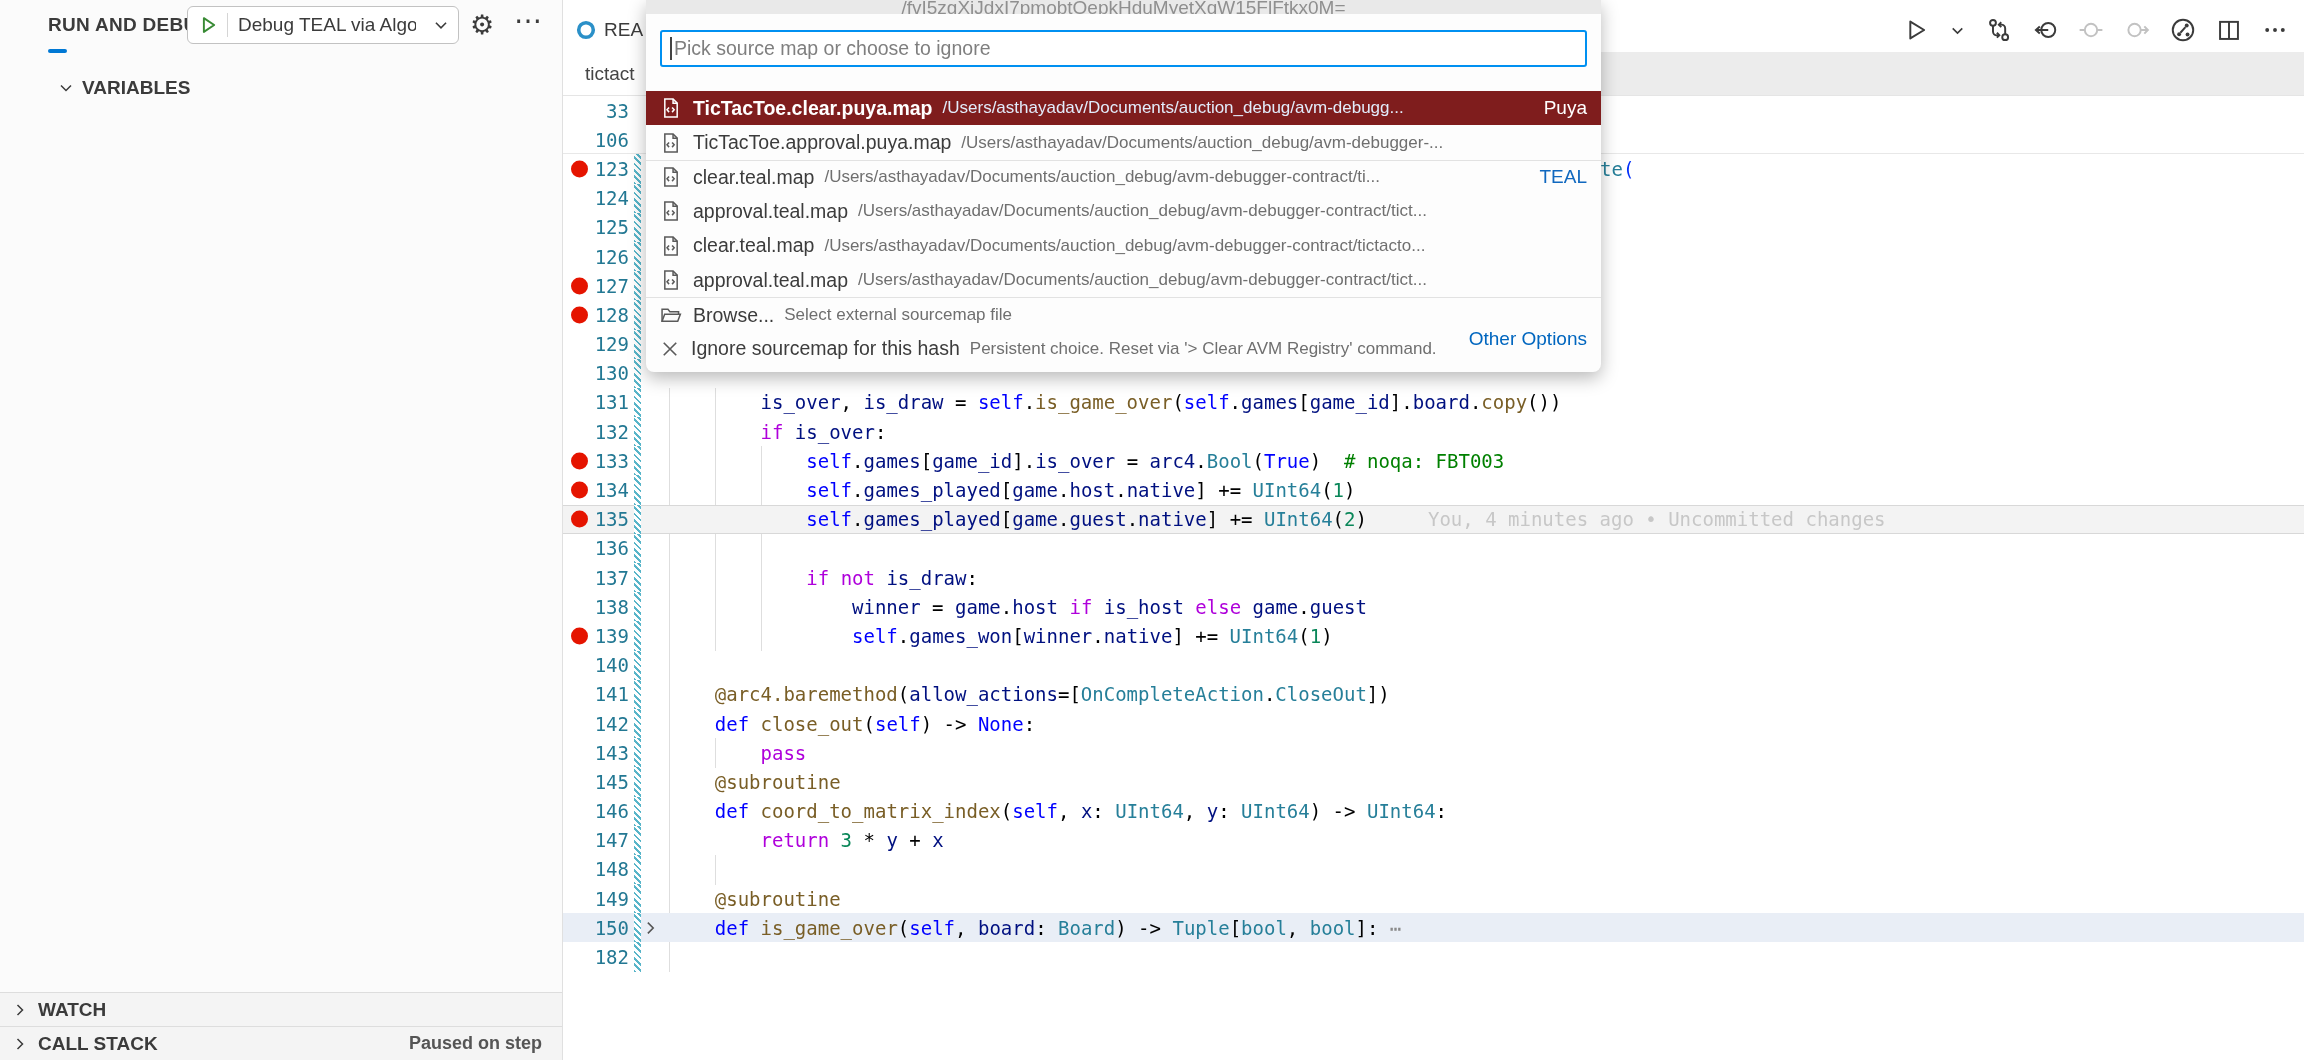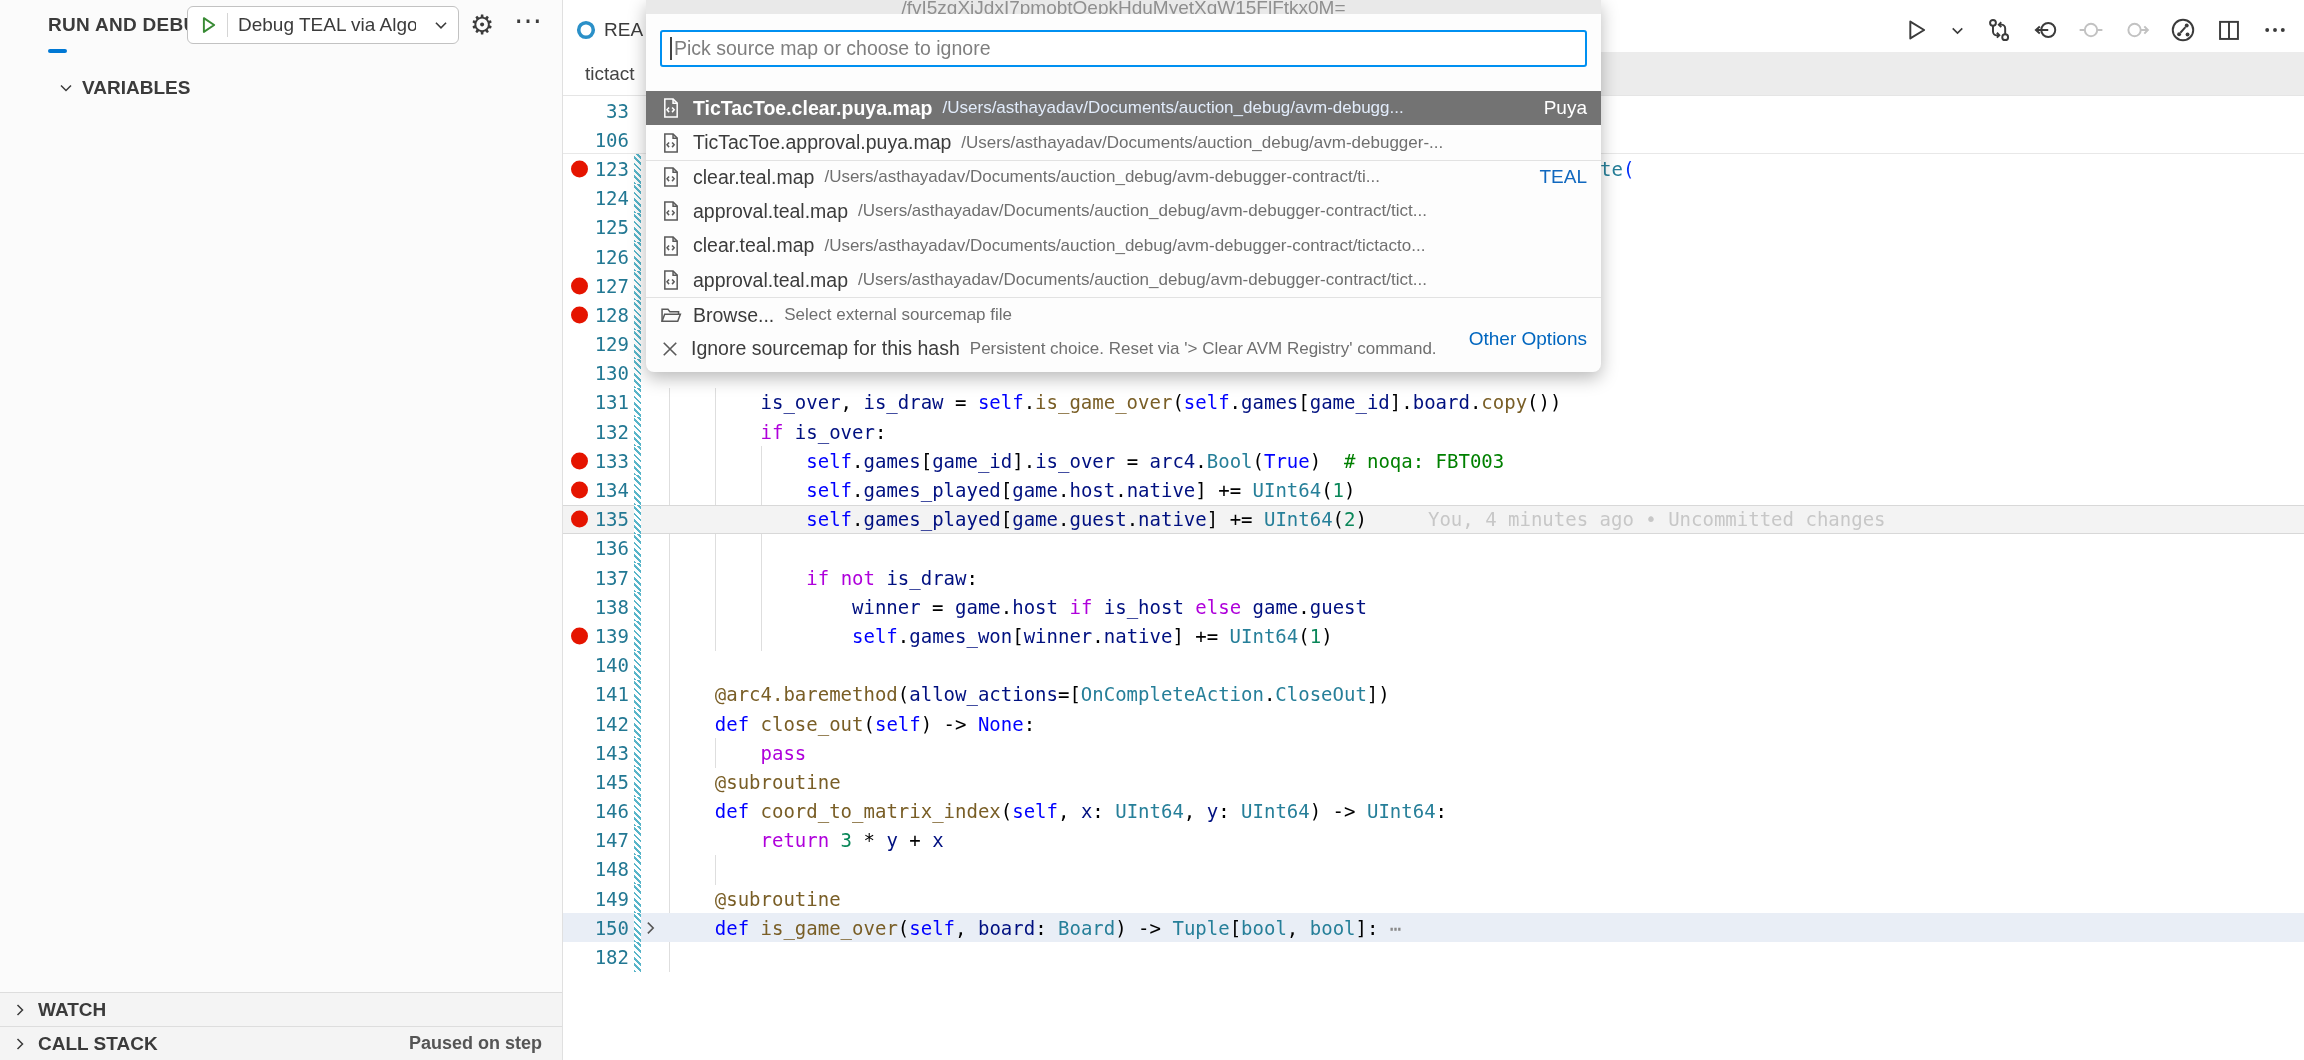--- a/index.html
+++ b/index.html
@@ -57,21 +57,21 @@
   .quickpick{position:absolute;left:646px;top:0;width:955px;background:#fdfdfd;border-radius:0 0 8px 8px;box-shadow:0 6px 18px rgba(0,0,0,.28);z-index:50;overflow:hidden;}
   .qp-title{height:14px;background:#e9e9e9;overflow:hidden;text-align:center;}
   .qp-title span{display:inline-block;margin-top:-9px;font-size:19px;color:#8f8f8f;white-space:nowrap;}
   .qp-inputwrap{padding:16px 14px 24px 14px;position:relative;}
   .qp-input{width:100%;height:37px;box-sizing:border-box;border:2px solid #0090f1;border-radius:3px;background:#fff;font-family:"Liberation Sans",sans-serif;font-size:19.5px;color:#333;padding:0 10px 0 12px;outline:none;}
   .qp-input::placeholder{color:#7f7f7f;opacity:1;}
   .qp-caret{position:absolute;left:24px;top:23px;width:1.5px;height:23px;background:#444;}
   .qp-list{padding-bottom:6px;}
   .qp-row{height:34.4px;display:flex;align-items:center;padding:0 14px;box-sizing:border-box;}
   .qp-row.septop{border-top:1px solid #e2e2e2;}
-  .qp-row.sel{background:#737373;color:#fff;}
+  .qp-row.sel{background:#7f1d1d;color:#fff;}
   .qp-icon{display:flex;align-items:center;color:#5a5a5a;flex:none;}
   .qp-row.sel .qp-icon{color:#fff;}
   .qp-label{margin-left:11px;font-size:19.5px;color:#3c3c3c;white-space:nowrap;}
   .qp-row.sel .qp-label{color:#fff;font-weight:600;}
   .qp-desc{margin-left:10px;font-size:17px;color:#6f6f6f;white-space:nowrap;}
   .qp-row.sel .qp-desc{color:#e2ecfb;}
   .qp-spacer{flex:1;}
   .qp-badge{font-size:19px;color:#1068bf;margin-left:12px;}
   .qp-row.sel .qp-badge{color:#fff;margin-left:40px;}
   .qp-link{font-size:19px;color:#0066bf;margin-left:12px;cursor:pointer;margin-top:48px;}

